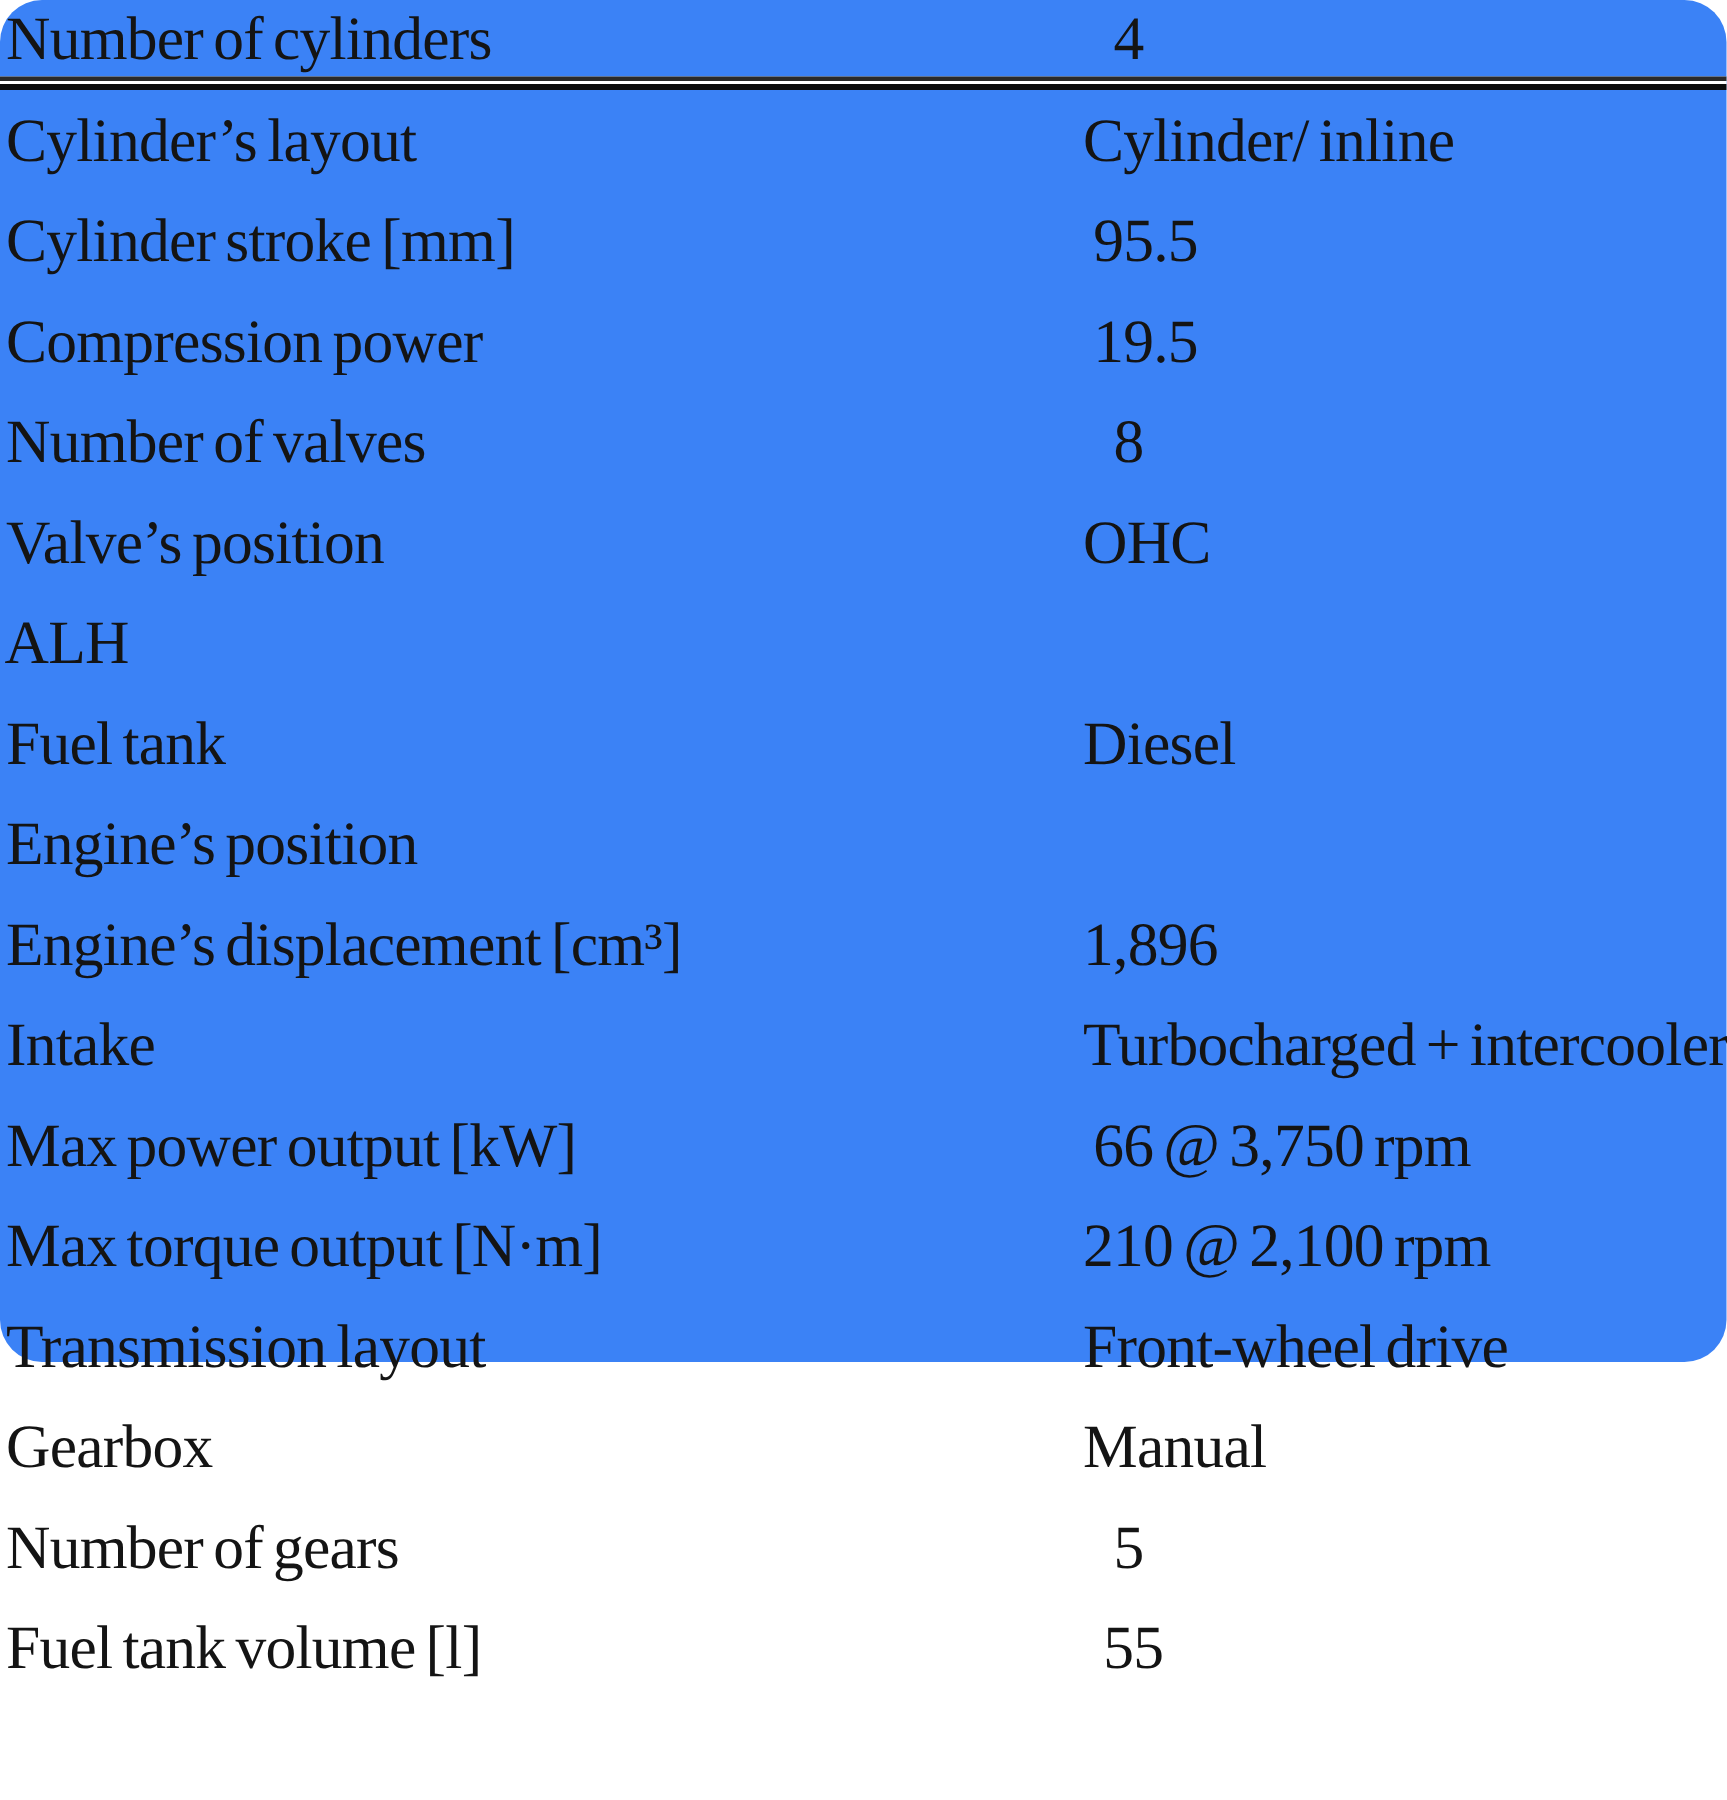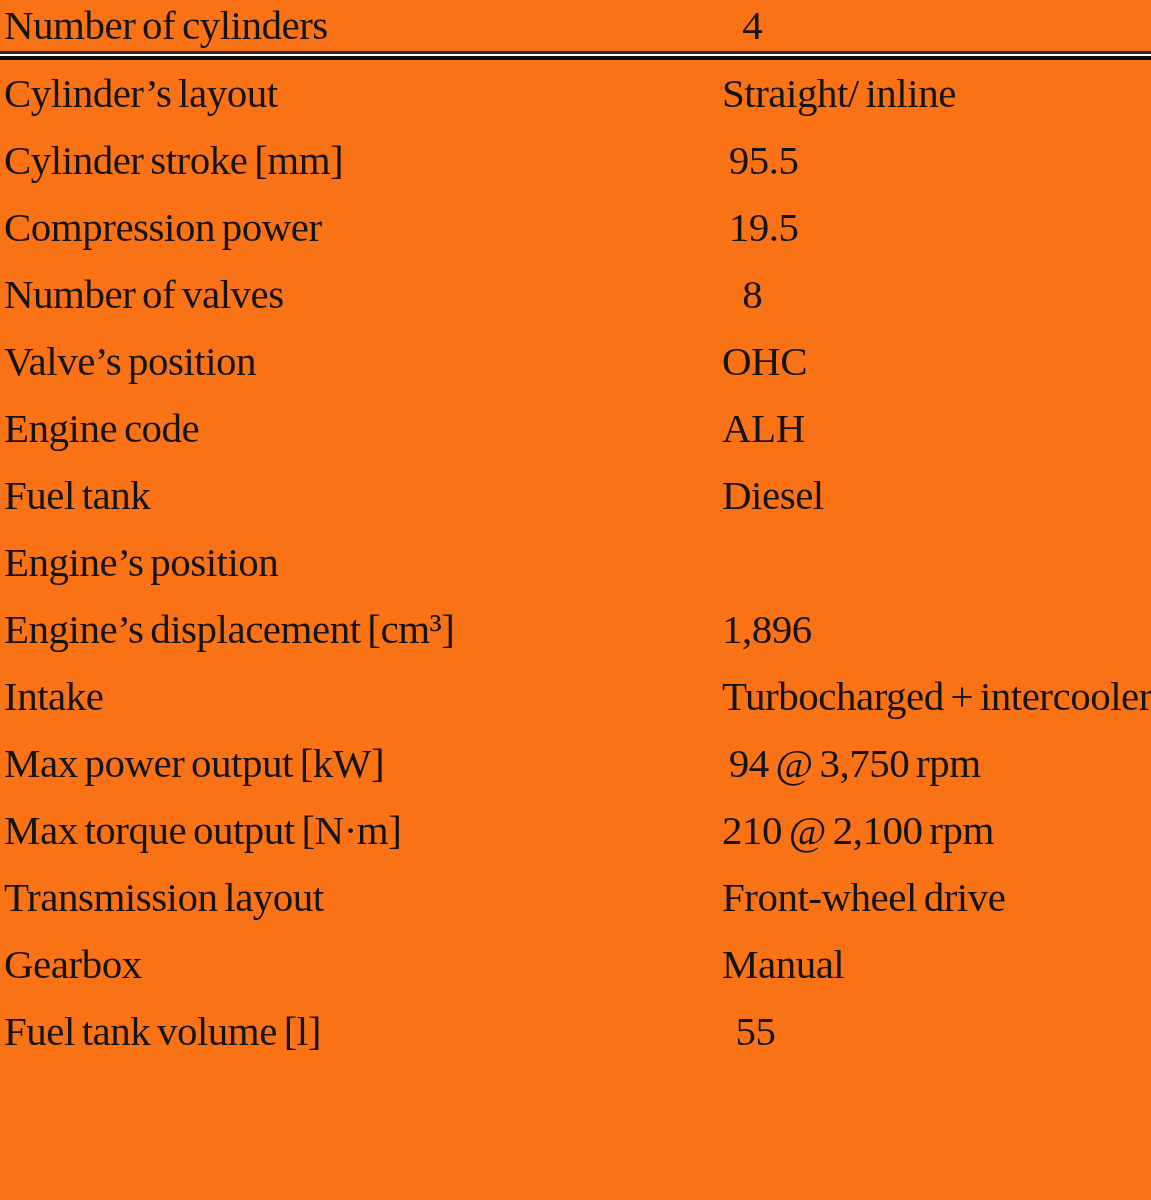--- a/index.html
+++ b/index.html
@@ -9,28 +9,29 @@
   }
   body {
     width: 1151px;
     height: 1200px;
     overflow: hidden;
   }
   .spec-table {
     position: absolute;
     left: 0; top: 0;
     width: 1151px;
-    height: 1200px;
+    height: 908px;
     font-family: "Liberation Serif", "DejaVu Serif", serif;
     font-size: 41px;
     line-height: 1;
     color: #141414;
     letter-spacing: -0.5px;
     word-spacing: -3px;
-    background: #f97316;
+    background: #3b82f6;
+    border-radius: 28px;
   }
   .row {
     display: grid;
     grid-template-columns: 719px 1fr;
     align-items: center;
     height: 67px;
   }
   .row.header {
     height: 51px;
   }
@@ -59,21 +60,21 @@
   <div class="row header">
     <div class="cell label">Number of cylinders</div>
     <div class="cell value">   4</div>
   </div>
 
   <div class="double-rule"></div>
 
   <div id="table-body">
   <div class="row">
     <div class="cell label">Cylinder’s layout</div>
-    <div class="cell value">Straight/ inline</div>
+    <div class="cell value">Cylinder/ inline</div>
   </div>
 
 
   <div class="row">
     <div class="cell label">Cylinder stroke [mm]</div>
     <div class="cell value"> 95.5</div>
   </div>
 
   <div class="row">
     <div class="cell label">Compression power</div>
@@ -84,21 +85,20 @@
     <div class="cell label">Number of valves</div>
     <div class="cell value">   8</div>
   </div>
 
   <div class="row">
     <div class="cell label">Valve’s position</div>
     <div class="cell value">OHC</div>
   </div>
 
   <div class="row">
-    <div class="cell label">Engine code</div>
     <div class="cell value">ALH</div>
   </div>
 
   <div class="row">
     <div class="cell label">Fuel tank</div>
     <div class="cell value">Diesel</div>
   </div>
 
   <div class="row">
     <div class="cell label">Engine’s position</div>
@@ -109,37 +109,41 @@
     <div class="cell value">1,896</div>
   </div>
 
   <div class="row">
     <div class="cell label">Intake</div>
     <div class="cell value">Turbocharged + intercooler</div>
   </div>
 
   <div class="row">
     <div class="cell label">Max power output [kW]</div>
-    <div class="cell value"> 94 @ 3,750 rpm</div>
+    <div class="cell value"> 66 @ 3,750 rpm</div>
   </div>
 
   <div class="row">
     <div class="cell label">Max torque output [N·m]</div>
     <div class="cell value">210 @ 2,100 rpm</div>
   </div>
 
   <div class="row">
     <div class="cell label">Transmission layout</div>
     <div class="cell value">Front-wheel drive</div>
   </div>
 
   <div class="row">
     <div class="cell label">Gearbox</div>
     <div class="cell value">Manual</div>
   </div>
 
+  <div class="row">
+    <div class="cell label">Number of gears</div>
+    <div class="cell value">   5</div>
+  </div>
 
   <div class="row">
     <div class="cell label">Fuel tank volume [l]</div>
     <div class="cell value">  55</div>
   </div>
 </div>
 </div>
 
 </body></html>

